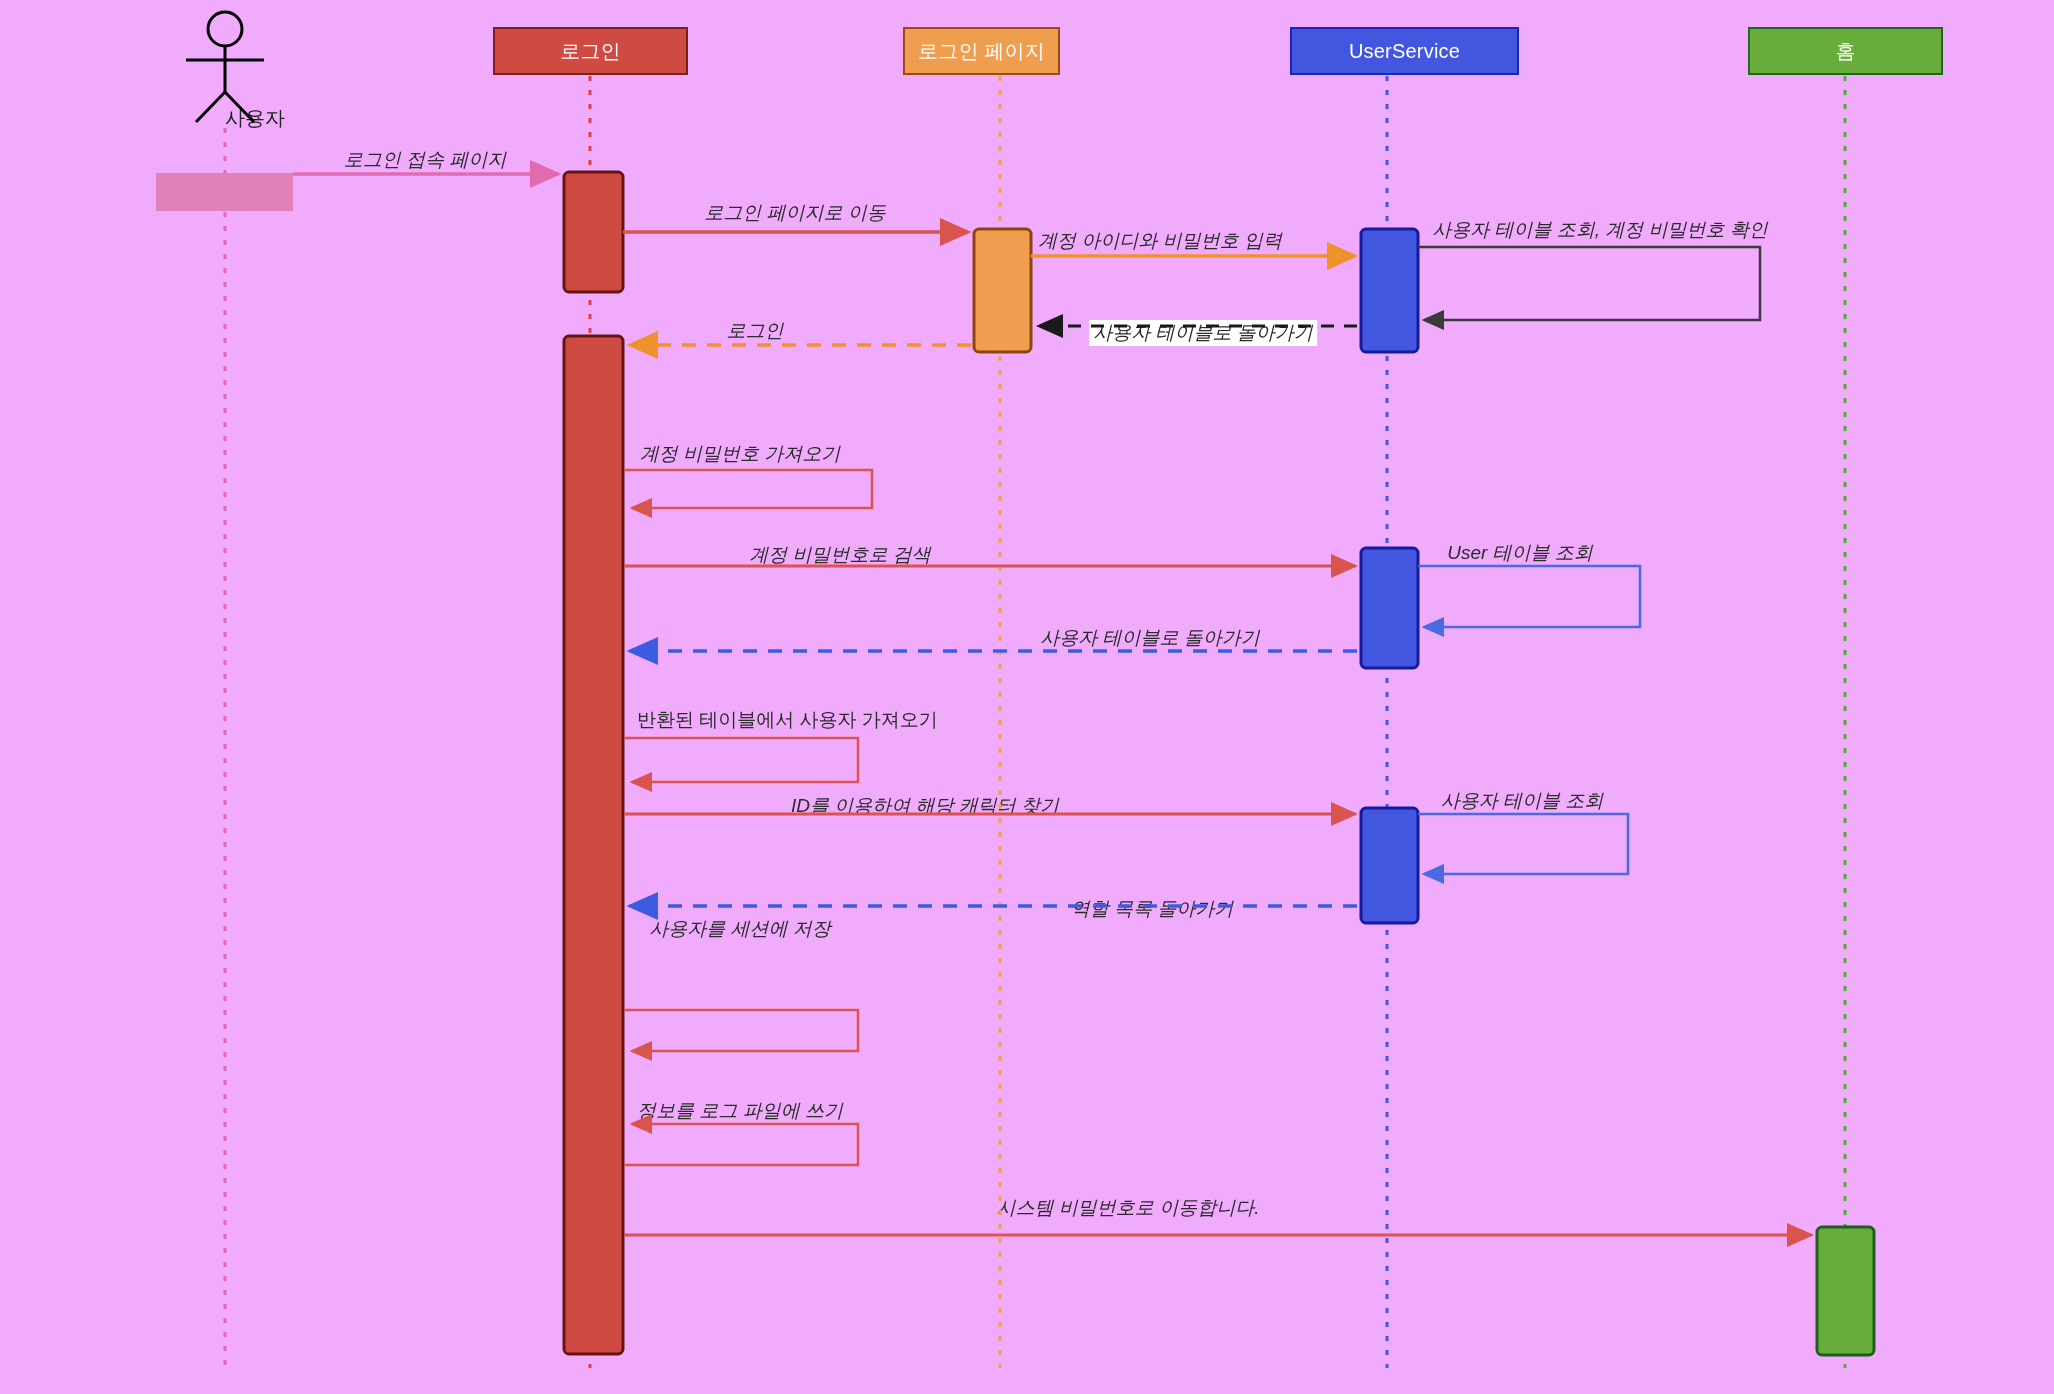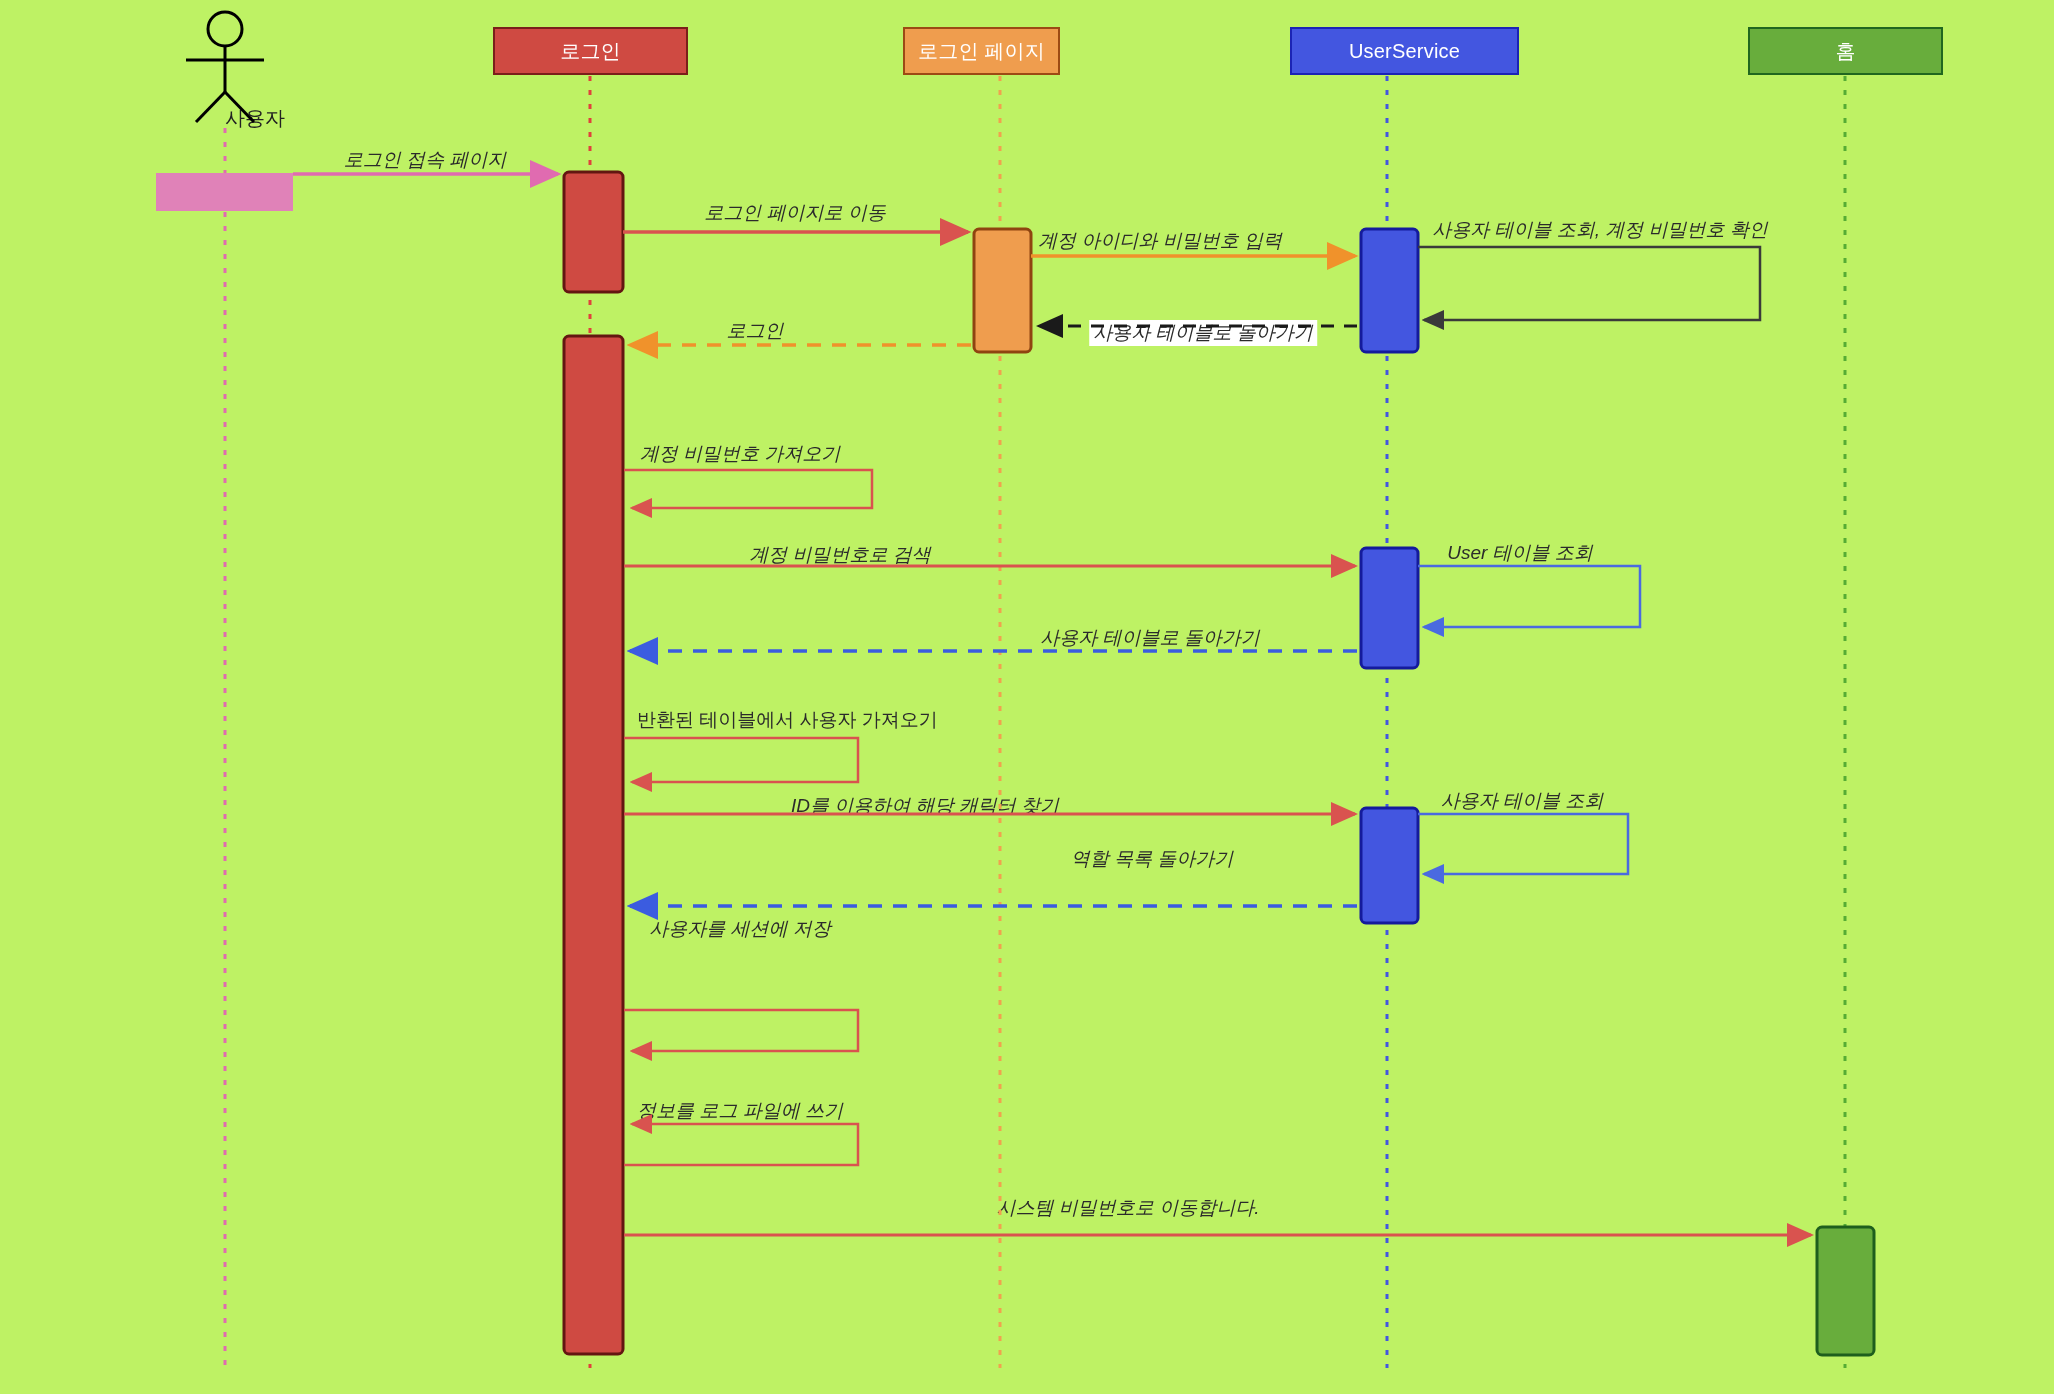--- a/index.html
+++ b/index.html
@@ -1,17 +1,17 @@
 <!DOCTYPE html>
 <html><head>
 <meta charset="utf-8">
 <style>
   html,body{margin:0;padding:0;background:#ffffff;}
   body{font-family:"Liberation Sans","DejaVu Sans",sans-serif;}
-  #canvas{position:relative;width:2054px;height:1394px;background:#bef264;overflow:hidden;}
+  #canvas{position:relative;width:2054px;height:1394px;background:#f0abfc;overflow:hidden;}
   svg{position:absolute;top:0;left:0;width:2054px;height:1394px;}
   .hdr{position:absolute;box-sizing:border-box;display:flex;align-items:center;justify-content:center;
        color:#ffffff;font-size:20px;letter-spacing:.2px;}
   .actorlabel{position:absolute;font-size:20px;color:#222;text-align:right;}
   .msg{position:absolute;font-size:19px;color:#2b2b2b;white-space:nowrap;}
   .msg.c{transform:translateX(-50%);font-style:italic;}
 </style>
 </head>
 <body>
 
@@ -38,21 +38,21 @@
   <div class="msg c" style="left:1600px;top:217px;">사용자 테이블 조회, 계정 비밀번호 확인</div>
   <div class="msg c" style="left:1203px;top:320px;background:#fff;padding:0 4px;">사용자 테이블로 돌아가기</div>
   <div class="msg c" style="left:755px;top:318px;">로그인</div>
   <div class="msg c" style="left:740px;top:441px;">계정 비밀번호 가져오기</div>
   <div class="msg c" style="left:840px;top:542px;">계정 비밀번호로 검색</div>
   <div class="msg c" style="left:1520px;top:540px;">User 테이블 조회</div>
   <div class="msg c" style="left:1150px;top:625px;">사용자 테이블로 돌아가기</div>
   <div class="msg" style="left:637px;top:707px;">반환된 테이블에서 사용자 가져오기</div>
   <div class="msg c" style="left:925px;top:793px;">ID를 이용하여 해당 캐릭터 찾기</div>
   <div class="msg c" style="left:1522px;top:788px;">사용자 테이블 조회</div>
-  <div class="msg c" style="left:1152px;top:846px;">역할 목록 돌아가기</div>
+  <div class="msg c" style="left:1152px;top:896px;">역할 목록 돌아가기</div>
   <div class="msg c" style="left:740px;top:916px;">사용자를 세션에 저장</div>
   <div class="msg c" style="left:740px;top:1098px;">정보를 로그 파일에 쓰기</div>
   <div class="msg c" style="left:1128px;top:1195px;">시스템 비밀번호로 이동합니다.</div>
 
   <svg viewBox="0 0 2054 1394" xmlns="http://www.w3.org/2000/svg">
     <defs>
       <marker id="ah-pink" markerWidth="9" markerHeight="8" refX="8" refY="4" orient="auto" markerUnits="strokeWidth">
         <path d="M0,0 L9,4 L0,8 z" fill="#e06bb0"></path>
       </marker>
       <marker id="ah-red" markerWidth="9" markerHeight="8" refX="8" refY="4" orient="auto" markerUnits="strokeWidth">

